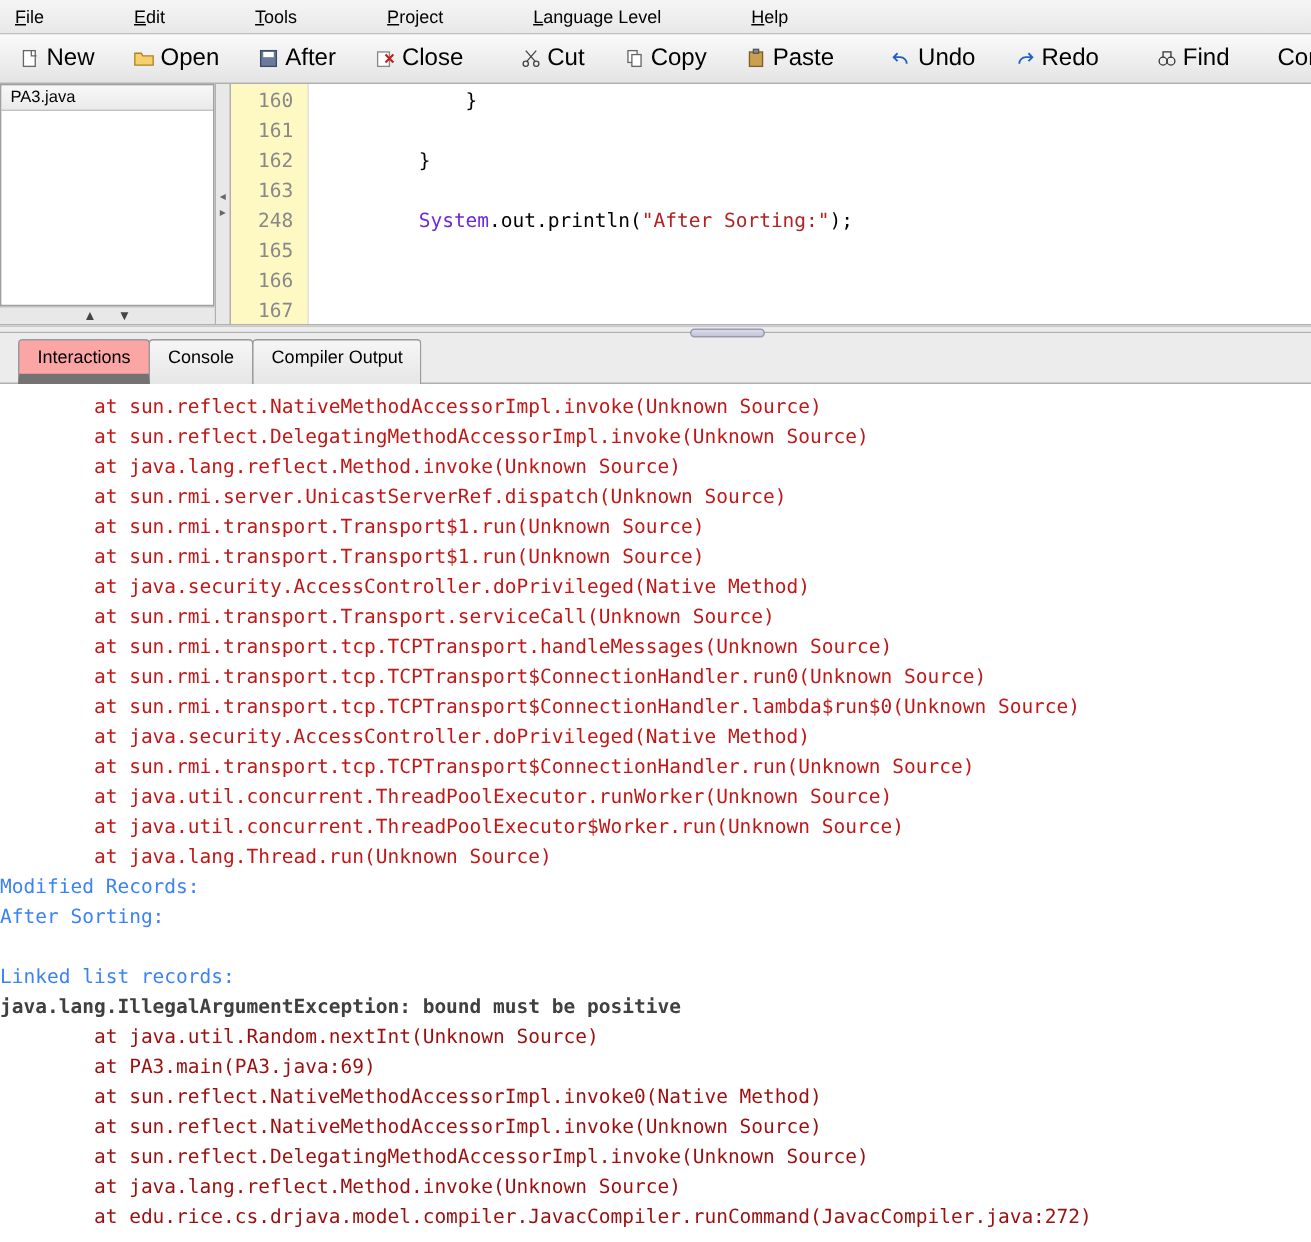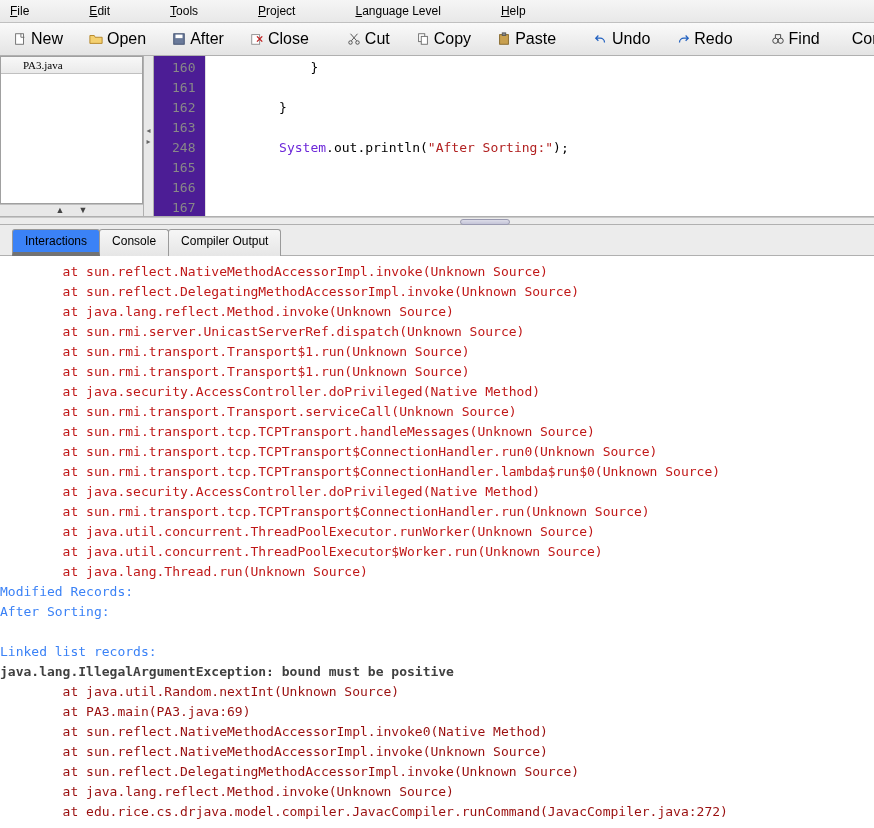--- a/index.html
+++ b/index.html
@@ -61,22 +61,22 @@
   .filetabs {
     border: 1px solid #a0a0a0;
     background: #fff;
     margin: 0;
     flex: 1;
     overflow: hidden;
   }
   .filetab {
     background: linear-gradient(#f8f8f8,#eaeaea);
     border-bottom: 1px solid #c0c0c0;
-    padding: 2px 22px;
-    font-family: Liberation Serif, serif;
+    padding: 2px 6px;
+    font-family: Liberation Sans, sans-serif;
     font-size: 11px;
   }
   .filebody { background: #fff; height: 140px; }
   .filepanel-footer {
     display:flex; justify-content:center; gap:14px;
     background:#e8e8e8; border-top:1px solid #c0c0c0;
     font-size:9px; color:#444; padding:0 0 1px 0;
   }
   .splitter {
     width: 10px;
@@ -88,21 +88,21 @@
   }
   .editor {
     flex: 1;
     background: #fff;
     display: flex;
     overflow: hidden;
     font-family: "DejaVu Sans Mono","Courier New",monospace;
     font-size: 13px;
   }
   .gutter {
-    background: #4c1d95;
+    background: #fef9c3;
     color: #888;
     text-align: right;
     padding: 2px 10px 2px 18px;
     border-right: 1px solid #e0e0e0;
     line-height: 20px;
   }
   .code {
     padding: 2px 10px;
     line-height: 20px;
     white-space: pre;
@@ -141,22 +141,22 @@
     border: 1px solid #9a9a9a;
     border-bottom: none;
     border-radius: 3px 3px 0 0;
     margin-right: -1px;
     font-size: 12px;
     cursor: pointer;
     position: relative;
     top: 1px;
   }
   .btab.active {
-    background: #3b82f6;
-    border-bottom: 4px solid #737373;
+    background: #fca5a5;
+    border-bottom: 7px solid #737373;
     z-index: 2;
   }
   .console {
     flex: 1;
     overflow: auto;
     padding: 6px 6px 6px 0;
     font-family: "DejaVu Sans Mono","Courier New",monospace;
     font-size: 13px;
     line-height: 20px;
     white-space: pre;

